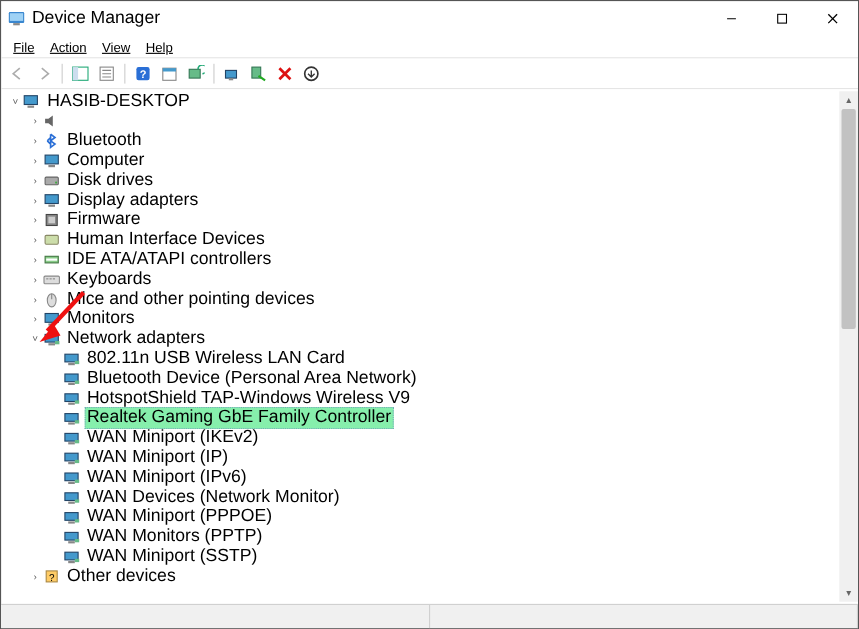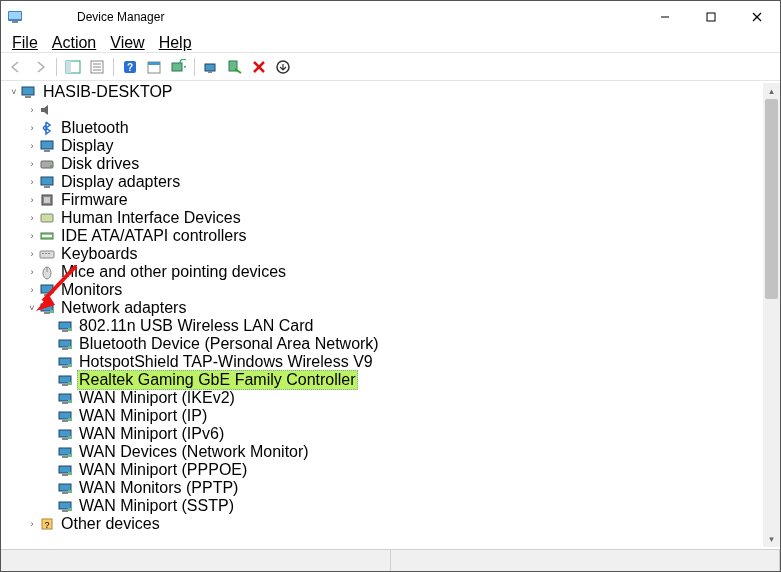--- a/index.html
+++ b/index.html
@@ -11,34 +11,34 @@
   display: flex; flex-direction: column;
   position: relative;
 }
 
 
 .titlebar {
   height: 32px; display: flex; align-items: center;
   padding-left: 6px;
 }
 .titlebar-icon { width: 16px; height: 16px; margin-right: 6px; }
-.titlebar-title { flex: 1; font-size: 12px; margin-left: 48px; }
+.titlebar-title { flex: 1; font-size: 16px; }
 .win-controls { display: flex; height: 100%; }
 .win-btn {
   width: 46px; display: flex; align-items: center; justify-content: center;
   font-size: 13px; cursor: default;
 }
 .win-btn.close { font-size: 14px; }
 
 
 .menubar {
   height: 20px; display: flex; align-items: center;
   padding: 0 4px; border-bottom: 1px solid #e5e5e5;
 }
-.menu-item { padding: 1px 7px; font-size: 16px; cursor: default; }
+.menu-item { padding: 1px 7px; font-size: 12px; cursor: default; }
 .menu-item .ul { text-decoration: underline; }
 
 
 .toolbar {
   height: 28px; display: flex; align-items: center;
   padding: 0 4px; gap: 2px; border-bottom: 1px solid #e5e5e5;
 }
 .tbtn {
   width: 22px; height: 22px; display: flex; align-items: center; justify-content: center;
   cursor: default;
@@ -56,21 +56,21 @@
 .node {
   display: flex; align-items: center; height: 18px;
   padding-left: 2px; cursor: default; white-space: nowrap;
 }
 .expander {
   width: 14px; height: 14px; display: flex; align-items: center; justify-content: center;
   font-size: 9px; color: #555; cursor: default;
 }
 .tree-icon { width: 16px; height: 16px; margin-right: 4px; flex-shrink: 0; }
 .node-label { font-size: 16px; padding: 0 2px; }
-.node.selected .node-label { background: #bef264; border: 1px dotted #7ab; padding: 0 1px; text-align: right; }
+.node.selected .node-label { background: #86efac; border: 1px dotted #7ab; padding: 0 1px; text-align: right; }
 
 
 .statusbar {
   height: 22px; border-top: 1px solid #d0d0d0; background: #f0f0f0;
   display: flex;
 }
 .status-cell { flex: 1; border-right: 1px solid #d0d0d0; }
 
 
 .red-arrow {
@@ -235,21 +235,21 @@
                 <span class="node-label">Bluetooth</span>
               </div>
             </li>
             <li>
               <div class="node">
                 <span class="expander">›</span>
                 <svg viewBox="0 0 16 16" class="tree-icon">
                   <rect x="2" y="3" width="12" height="8" fill="#49c" stroke="#246"></rect>
                   <rect x="5" y="12" width="6" height="2" fill="#888"></rect>
                 </svg>
-                <span class="node-label">Display</span>
+                <span class="node-label">Computer</span>
               </div>
             </li>
             <li>
               <div class="node">
                 <span class="expander">›</span>
                 <svg viewBox="0 0 16 16" class="tree-icon">
                   <rect x="2" y="5" width="12" height="7" rx="1" fill="#aaa" stroke="#666"></rect>
                   <circle cx="12" cy="10" r="1" fill="#4a4"></circle>
                 </svg>
                 <span class="node-label">Disk drives</span>

